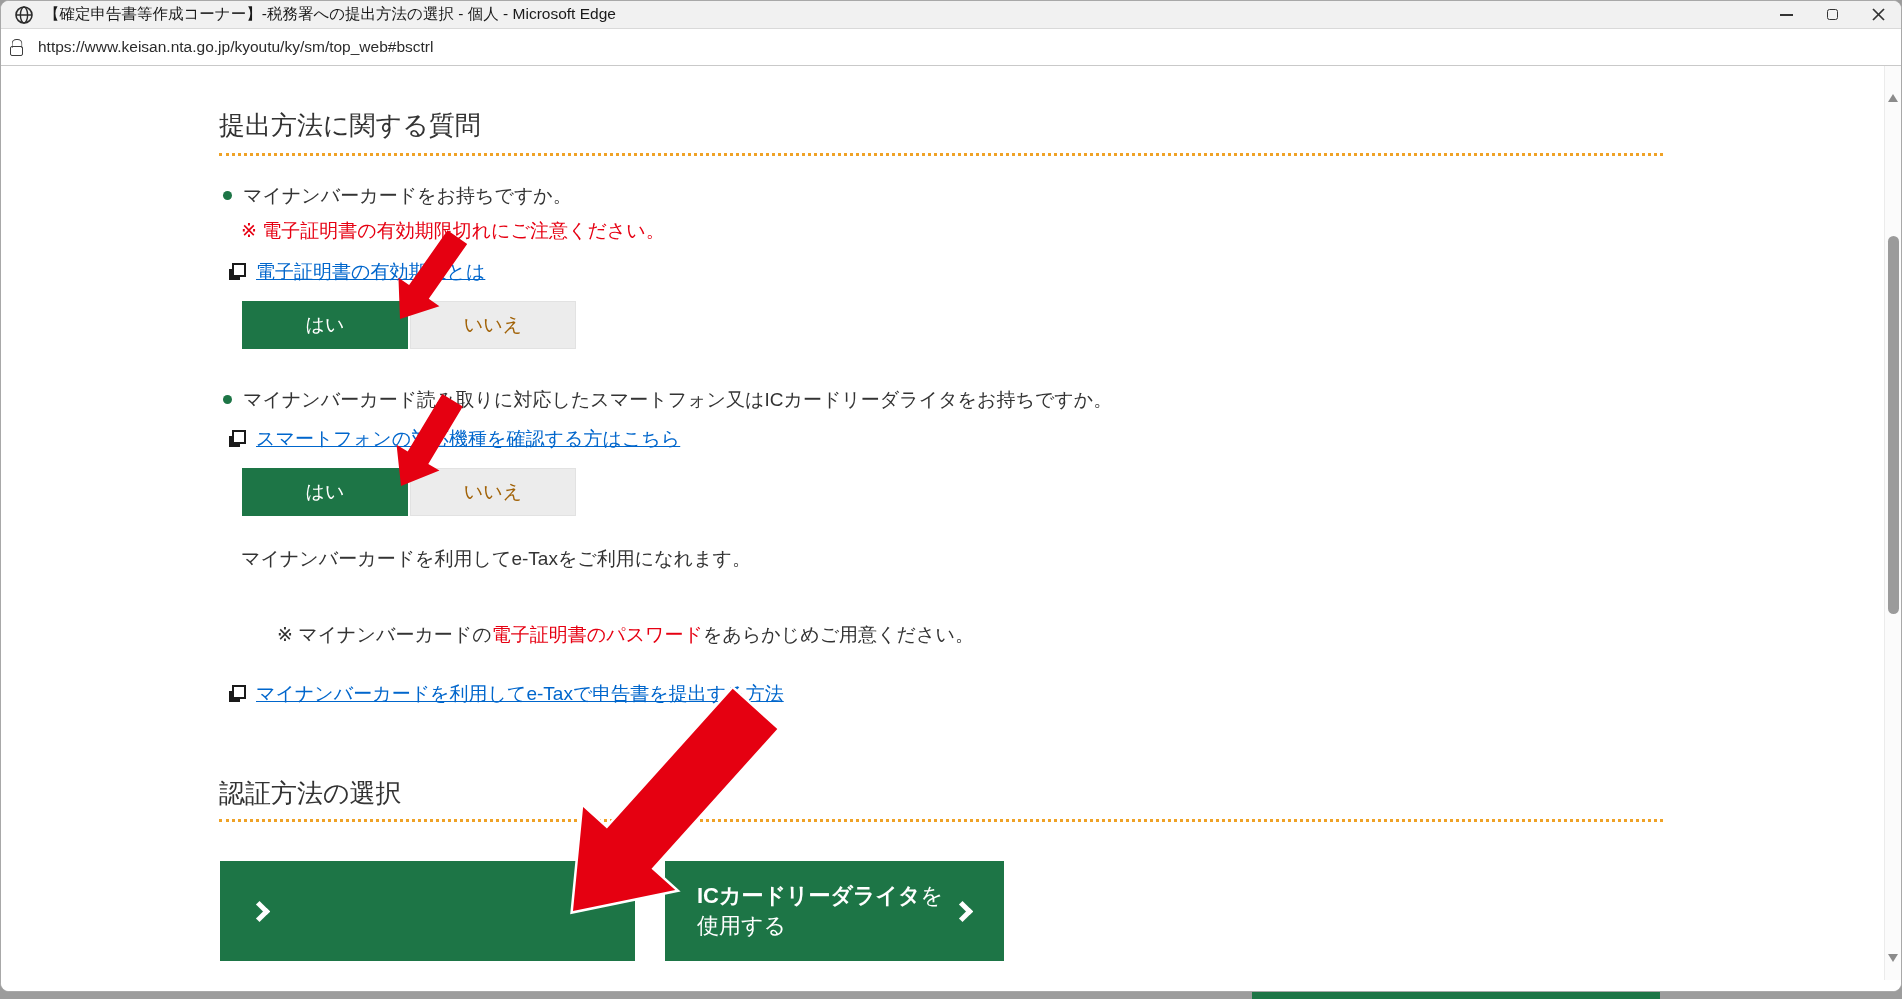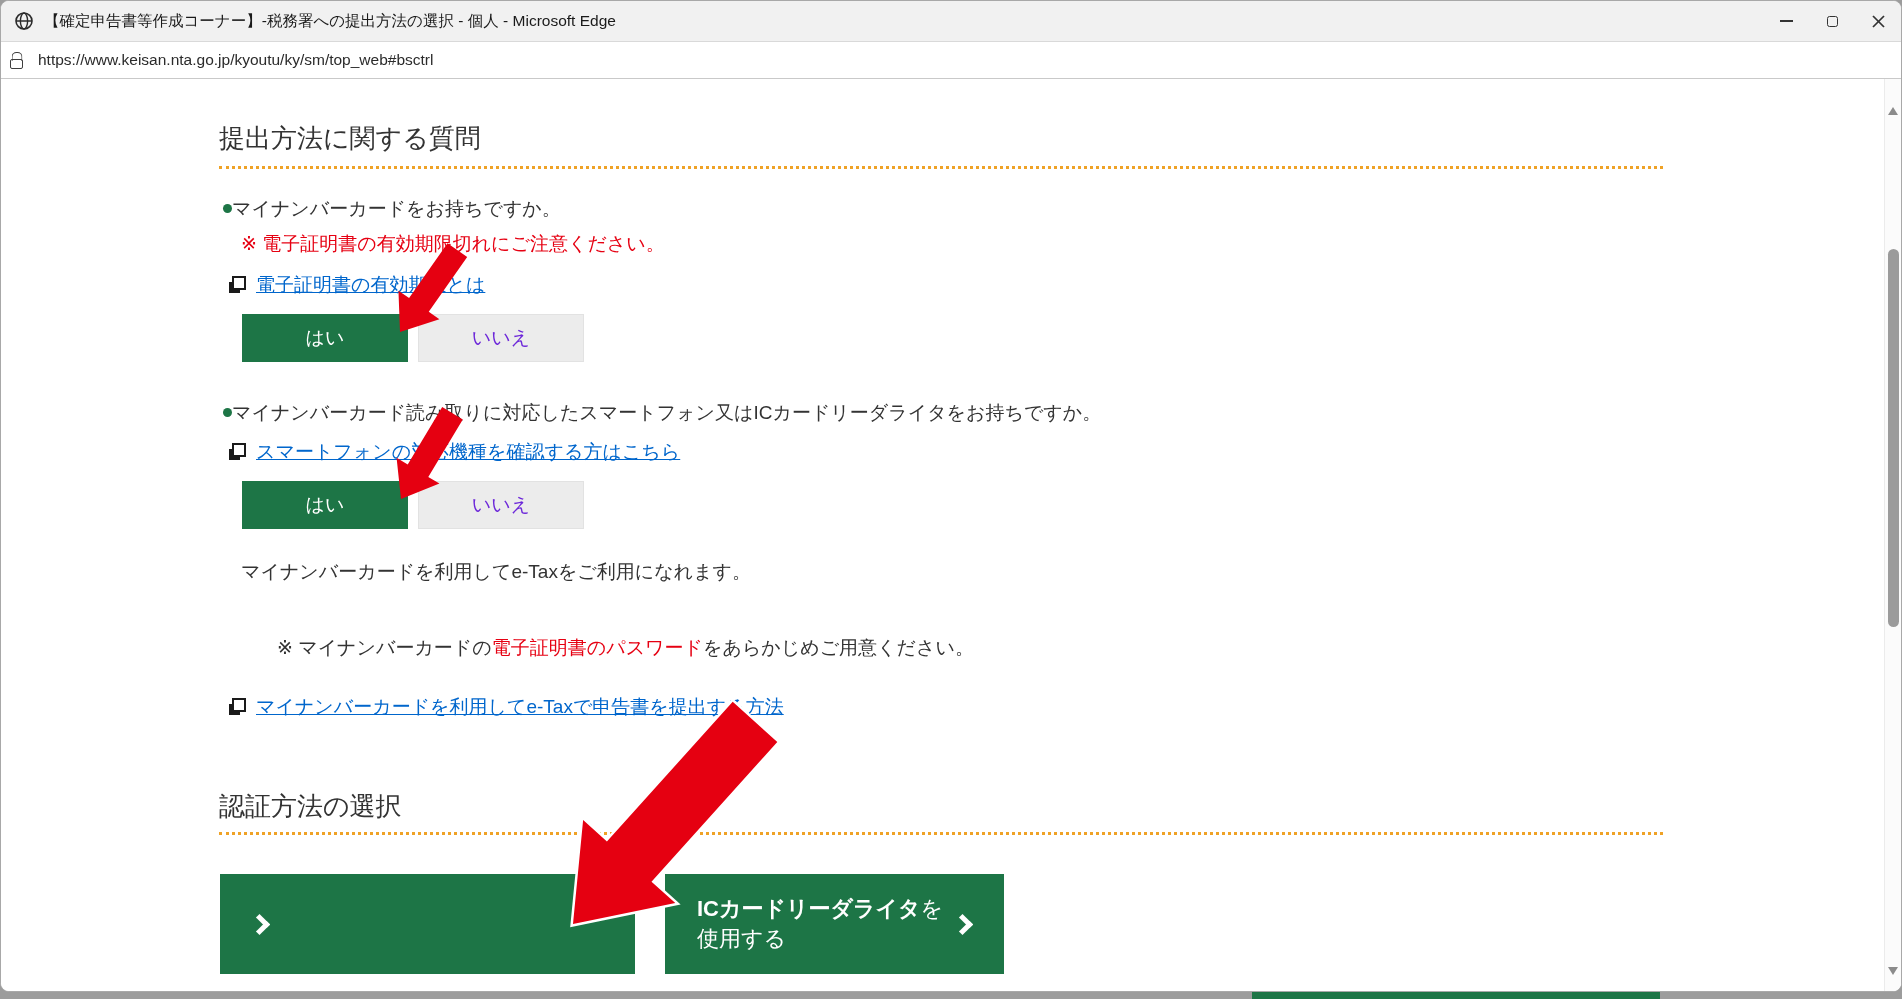--- a/index.html
+++ b/index.html
@@ -10,21 +10,21 @@
   html,body{width:1902px; height:999px; overflow:hidden;}
   body{font-family:"Liberation Sans","DejaVu Sans",sans-serif; background:#9c9c9c; position:relative;}
 
   .behind-green{position:absolute; left:1252px; bottom:0; width:408px; height:9px; background:var(--green);}
 
   .window{position:absolute; top:0; left:0; width:1902px; height:992px; background:#fff;
           border:1px solid #a8a8a8; border-radius:9px; overflow:hidden;
           display:flex; flex-direction:column;}
 
   
-  .titlebar{height:41px; background:#f1f1f1; border-bottom:1px solid #d9d9d9;
+  .titlebar{height:28px; background:#f1f1f1; border-bottom:1px solid #d9d9d9;
             display:flex; align-items:center; padding-left:13px; flex:0 0 auto;}
   .globe{width:20px; height:20px; margin-right:10px; flex:0 0 auto;}
   .title-text{font-size:15.5px; color:#1a1a1a; white-space:nowrap;}
   .controls{margin-left:auto; display:flex; height:100%;}
   .ctrl{width:46px; height:100%; display:flex; align-items:center; justify-content:center; cursor:default;}
   .min-glyph{width:13px; height:2px; background:#333; display:block;}
   .max-glyph{width:11px; height:11px; border:1.6px solid #333; border-radius:2.5px; display:block;}
 
   
   .urlbar{height:37px; background:#fff; border-bottom:1px solid #c9c9c9;
@@ -36,35 +36,35 @@
         border:1.7px solid #3d3d3d; border-bottom:none; border-radius:5px 5px 0 0;
         left:50%; transform:translateX(-50%); top:-8px;}
   .url-text{font-size:15.5px; color:#2b2b2b;}
 
   
   .content{position:relative; flex:1 1 auto; background:#fff; overflow:hidden;}
 
   .sec-head{position:absolute; left:218px; font-size:26px; font-weight:400; color:#333; line-height:34px;}
   .dotted{position:absolute; left:218px; width:1444px; height:0; border-bottom:3px dotted var(--orange);}
 
-  .bullet-row{position:absolute; left:222px; display:flex; font-size:19px; color:#333; line-height:27px;}
+  .bullet-row{position:absolute; left:222px; display:flex; gap:11px; font-size:19px; color:#333; line-height:27px;}
   .dot{width:9px; height:9px; border-radius:50%; background:var(--green); margin-top:9px; flex:0 0 auto;}
 
   .warn{position:absolute; left:240px; font-size:19px; color:var(--red-text); line-height:27px;}
 
   .link-row{position:absolute; left:228px; display:flex; gap:10px; align-items:center;}
   .ext-icon{width:17px; height:17px; position:relative; flex:0 0 auto;}
   .ext-icon::before{content:""; position:absolute; left:0; bottom:0; width:11px; height:11px; background:#1a1a1a;}
   .ext-icon::after{content:""; position:absolute; right:0; top:0; width:10px; height:10px; background:#fff; border:2px solid #1a1a1a;}
   .link{font-size:19px; color:var(--link-blue); text-decoration:underline; line-height:27px; cursor:pointer;}
 
-  .yn-row{position:absolute; left:241px; display:flex; gap:10px;}
+  .yn-row{position:absolute; left:241px; display:flex; gap:2px;}
   .yn{width:166px; height:48px; font-size:19px; font-family:inherit; border:none; cursor:pointer;}
   .yn.yes{background:var(--green); color:#fff;}
-  .yn.no{background:#ececec; color:#6d28d9; border:1px solid #e2e2e2;}
+  .yn.no{background:#ececec; color:#a16207; border:1px solid #e2e2e2;}
 
   .para{position:absolute; left:240px; font-size:19px; color:#333; line-height:27px;}
   .note2{position:absolute; left:240px; font-size:19px; color:#333; line-height:27px;margin-left:36px;}
   .note2 .hl{color:var(--red-text);}
 
   .action-btn{position:absolute; top:795px; height:100px; background:var(--green); border:none;
               color:#fff; display:flex; align-items:center; justify-content:space-between;
               padding:0 34px 0 32px; cursor:pointer; font-family:inherit; text-align:left;}
   .action-label{font-size:22px; line-height:30px;}
   .action-label b{font-weight:700;}

